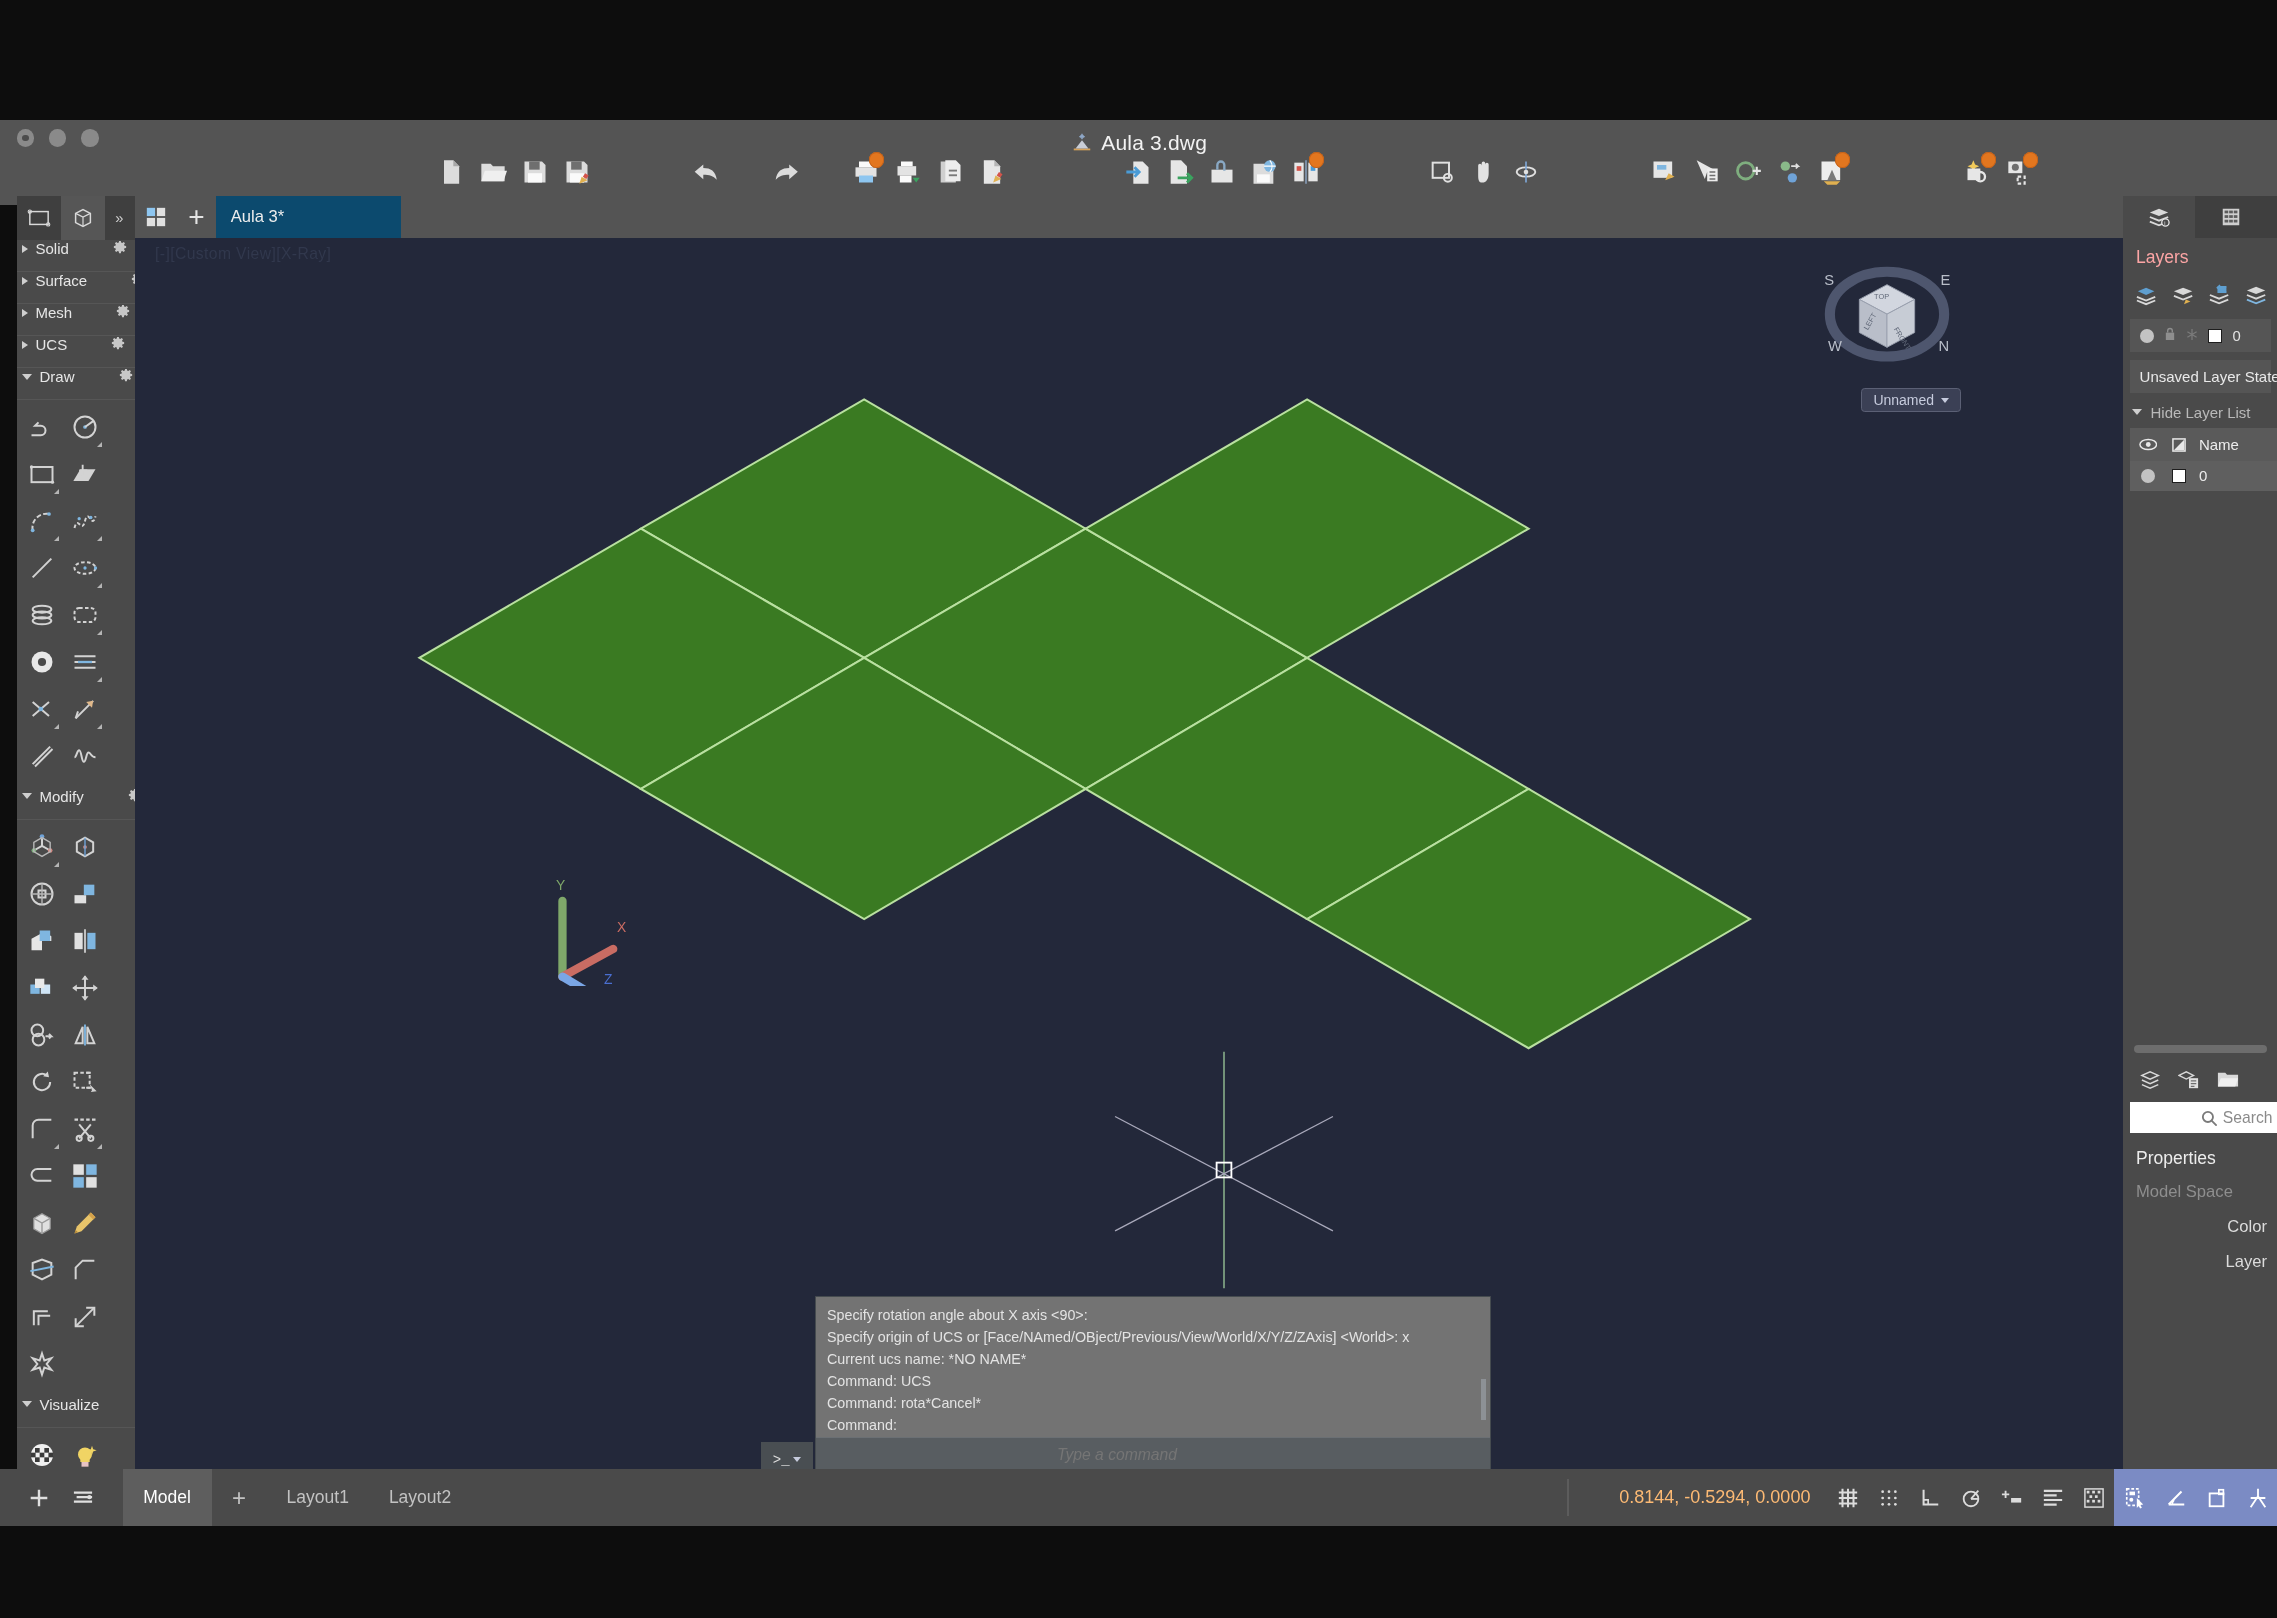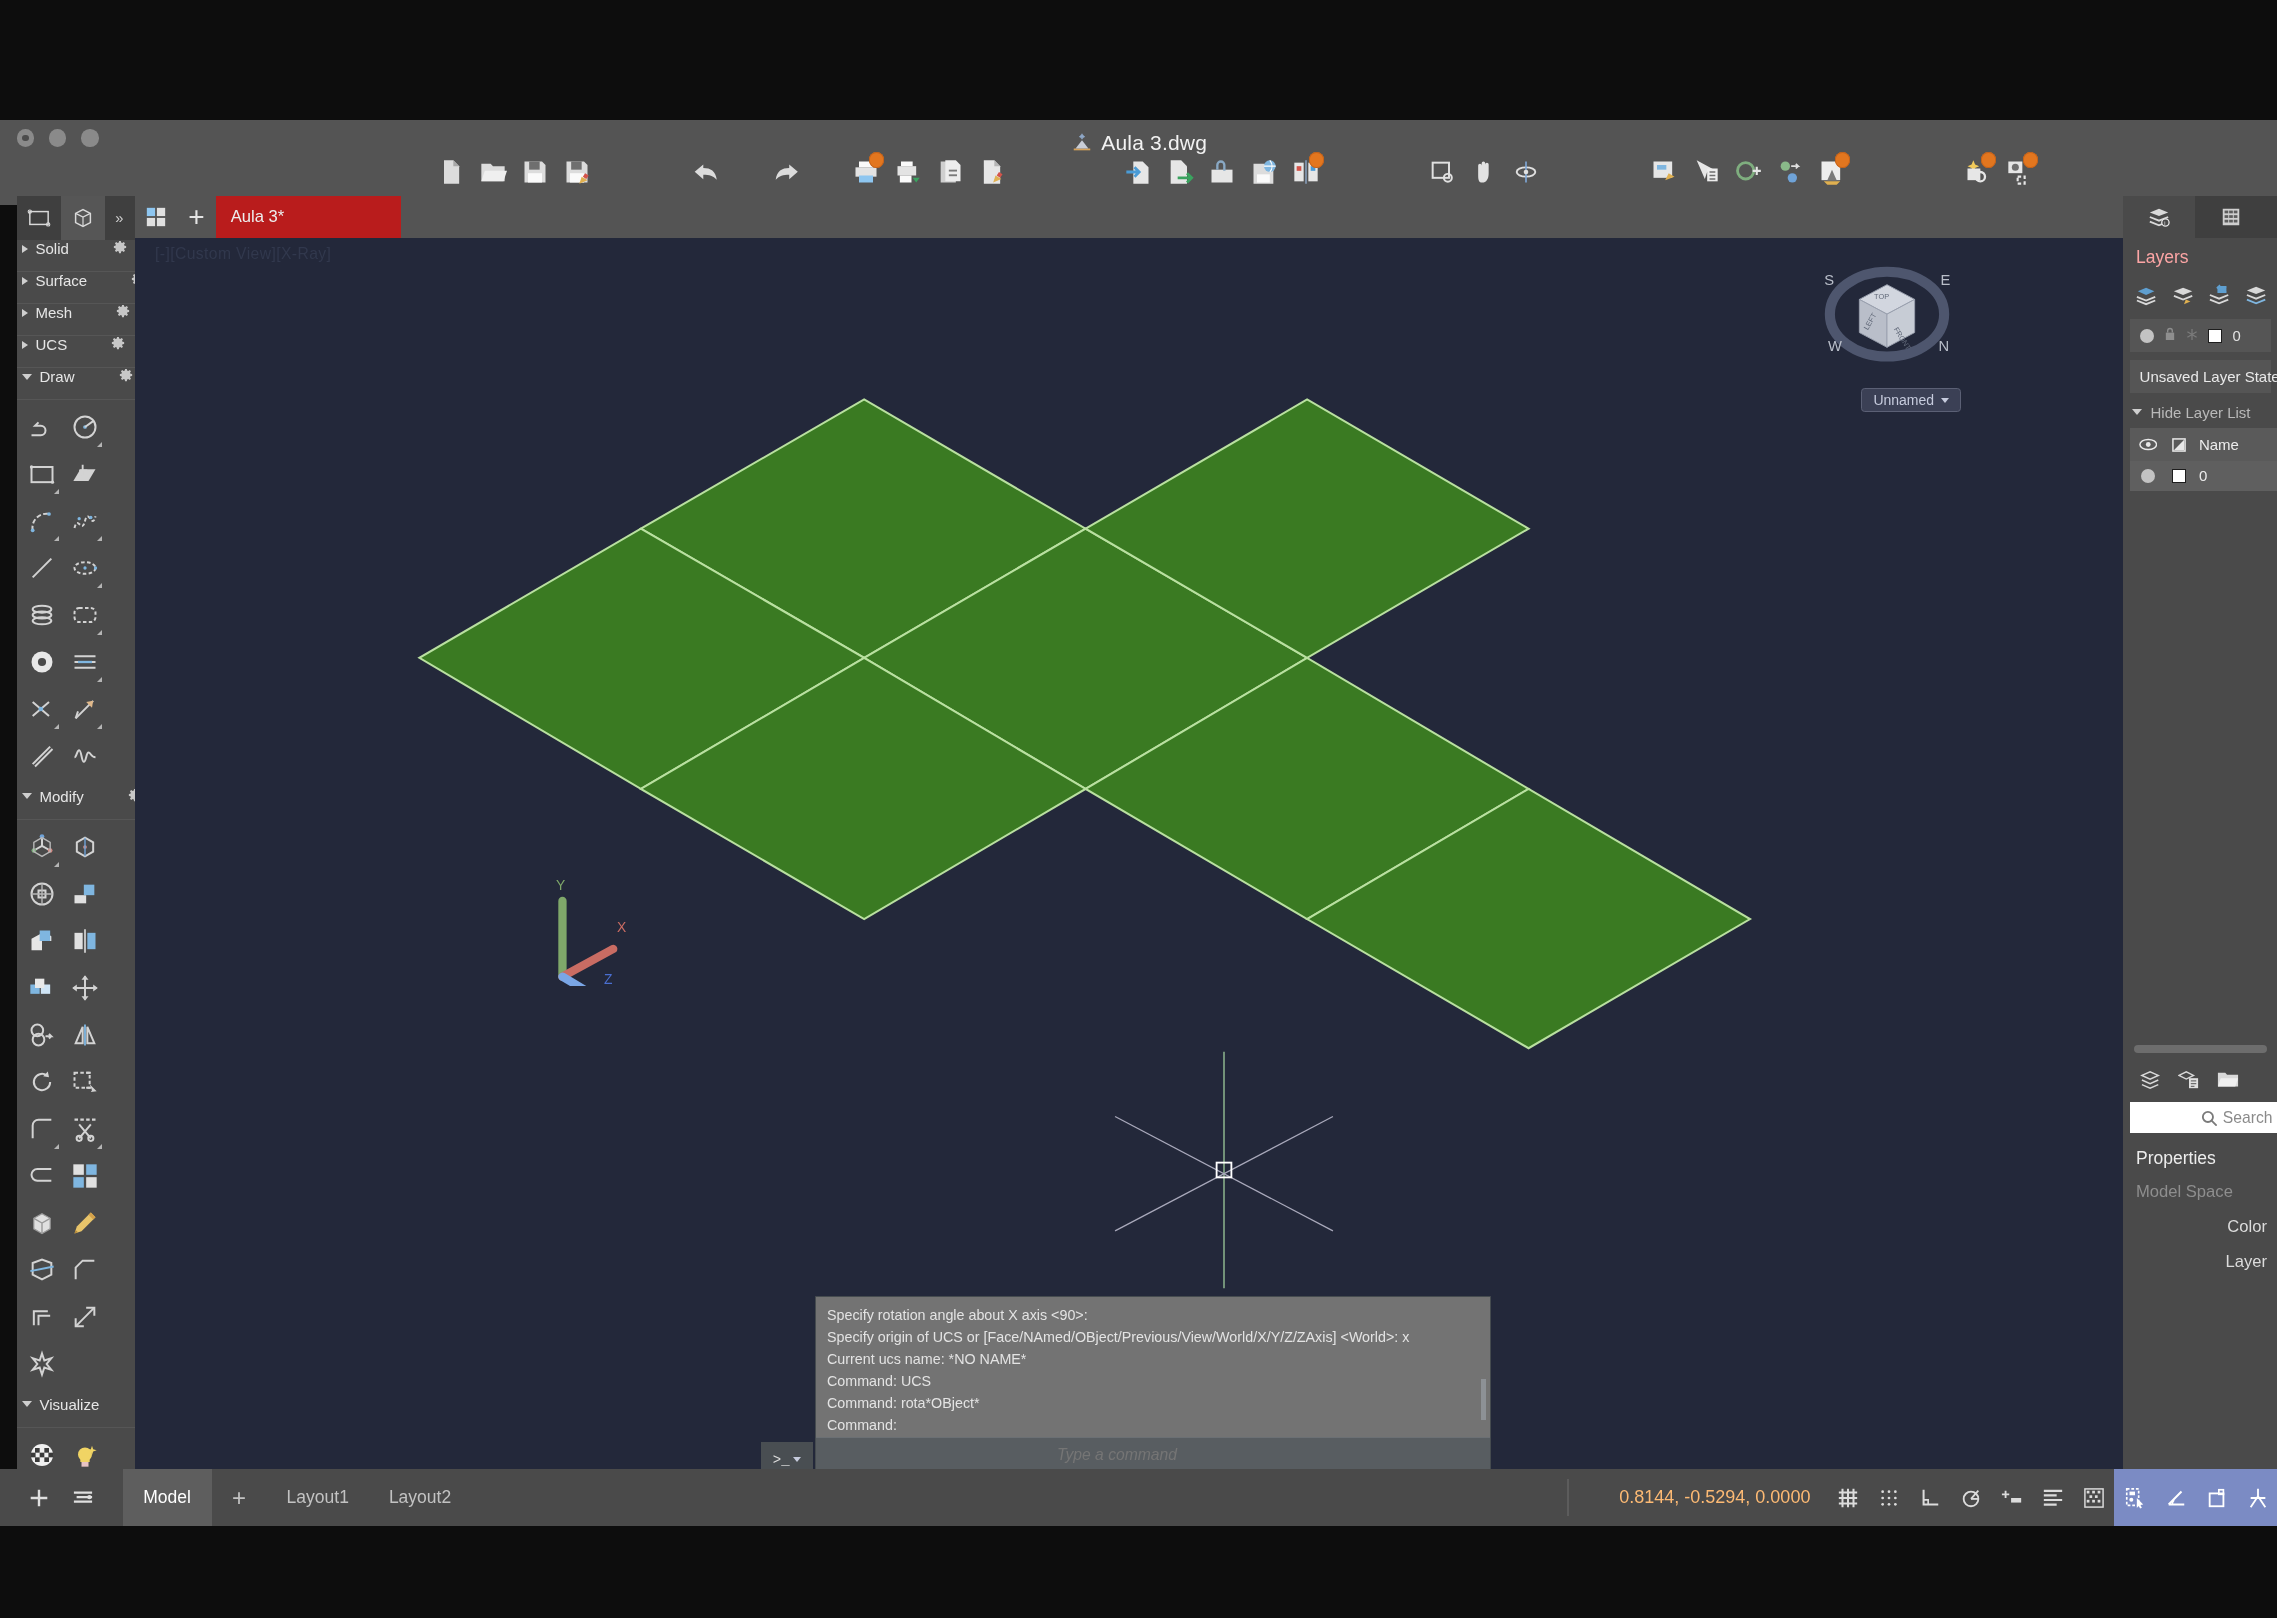--- a/index.html
+++ b/index.html
@@ -50,21 +50,21 @@
   .lp-cell { width:43px; height:47px; display:flex; align-items:center; justify-content:center;
      position:relative;}
   .lp-cell .arrow { position:absolute; right:4.6px; bottom:4.6px; width:0;height:0;
      border-left:5.5px solid transparent; border-bottom:5.5px solid #b5b5b5;}
 
   
   .tabstrip { position:absolute; left:135px; top:196px; width:1988px; height:42px; background:#545454;}
   .ts-grid { width:42px;height:42px;display:flex;align-items:center;justify-content:center;}
   .ts-plus { width:39px;height:42px;display:flex;align-items:center;justify-content:center;
      color:#e4e4e4; font-size:28px; font-weight:300;}
-  .doc-tab { height:42px; min-width:185px; background:#b91c1c; color:#ededed; font-size:16.6px;
+  .doc-tab { height:42px; min-width:185px; background:#0c4a6e; color:#ededed; font-size:16.6px;
      display:flex; align-items:center; padding:0 14.8px;}
 
   
   .viewport { position:absolute; left:135px; top:238px; width:1988px; height:1231px;
      background:#23283a; overflow:hidden; }
   .vp-ctrl { position:absolute; left:20px; top:7.4px; color:#31384d; font-size:15.7px; letter-spacing:0.4px;}
 
   
   .netsvg { position:absolute; left:0; top:0; width:1988px; height:1231px; }
 
@@ -807,21 +807,21 @@
       <span class="chev"></span>
     </div>
   </div>
 
   <div class="cmdwin">
     <div class="cmd-hist" id="cmd-hist">
       <div>Specify rotation angle about X axis &lt;90&gt;:</div>
         <div>Specify origin of UCS or [Face/NAmed/OBject/Previous/View/World/X/Y/Z/ZAxis] &lt;World&gt;: x</div>
         <div>Current ucs name:  *NO NAME*</div>
         <div>Command: UCS</div>
-        <div>Command: rota*OBject*</div>
+        <div>Command: rota*Cancel*</div>
         <div>Command:</div>
     <div class="cmd-scroll"></div>
       </div>
     <div class="cmd-inputrow">
       <input class="cmd-input" style="background: transparent; border: 0px; outline: none; font-family: &quot;Liberation Sans&quot;, sans-serif;" placeholder="Type a command">
       <span class="cmd-caret"></span>
     </div>
   </div>
   <div class="cmd-prompt">
     <span>&gt;_</span>

